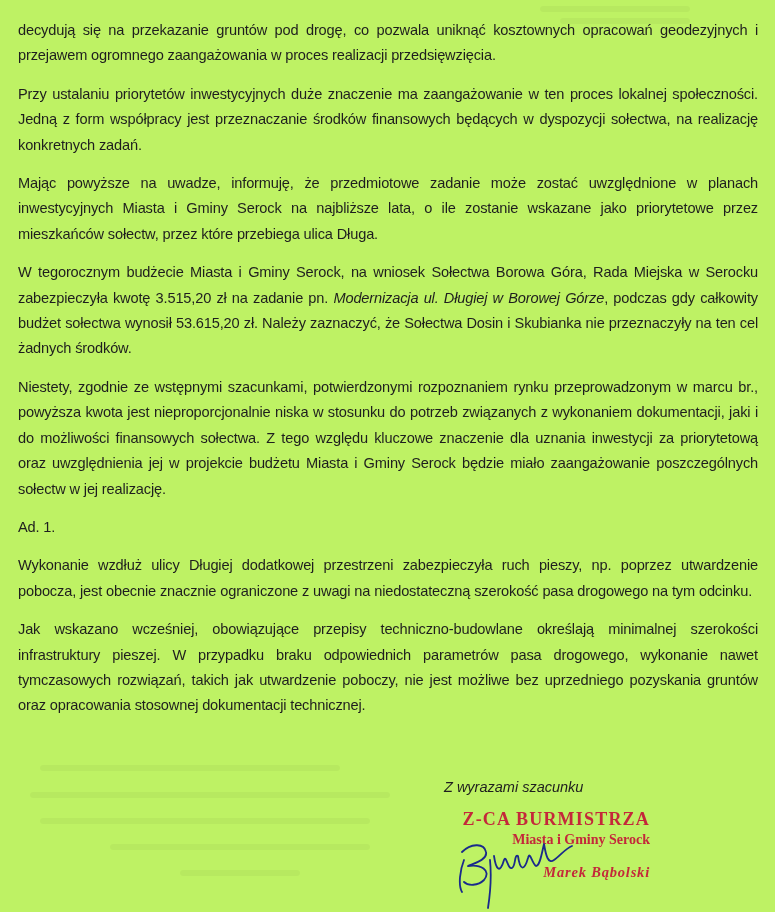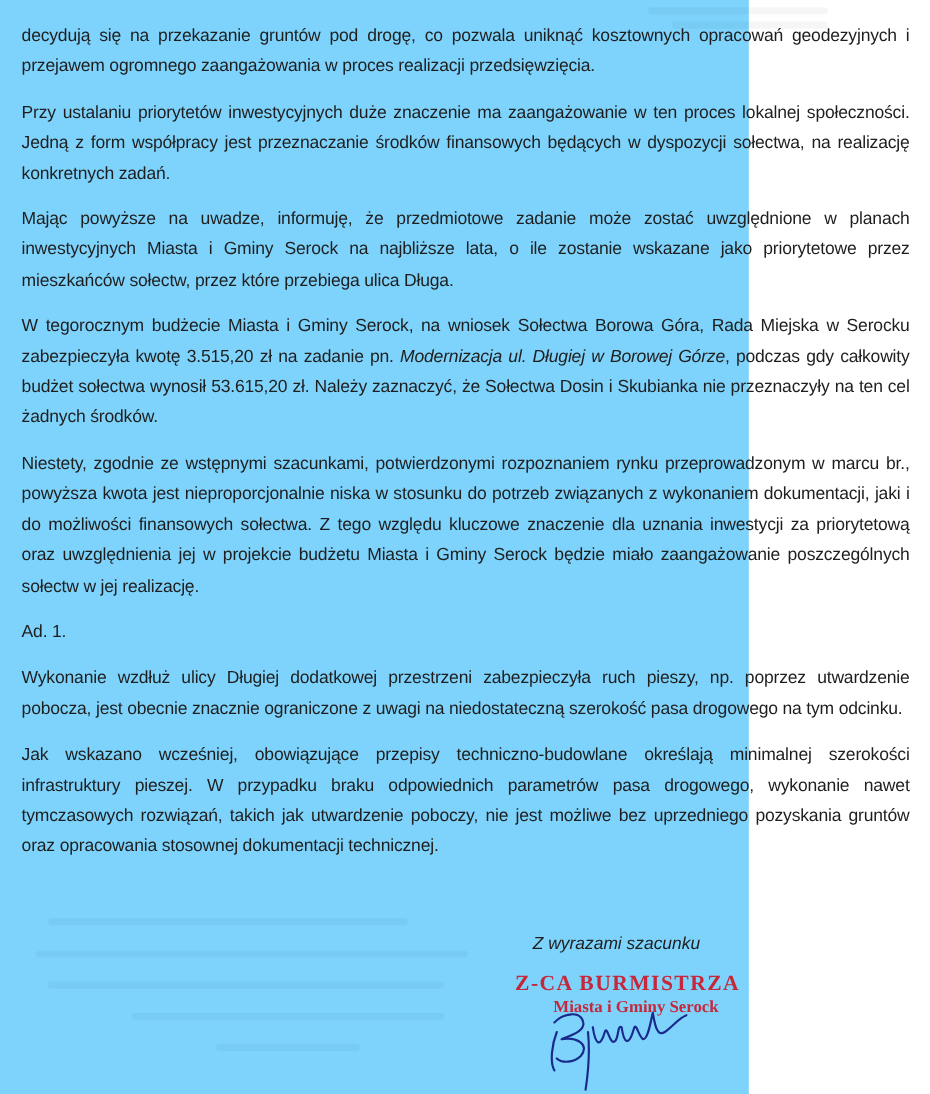--- a/index.html
+++ b/index.html
@@ -1,38 +1,38 @@
 <!DOCTYPE html>
 <html><head>
 <meta charset="utf-8">
 <style>
   html, body { margin: 0; padding: 0; background: #ffffff; }
   body { width: 775px; height: 912px; position: relative; overflow: hidden; }
   .page {
-    position: absolute; left: 0; top: 0; width: 624px; height: 912px;
-    background: #7dd3fc;
+    position: absolute; left: 0; top: 0; width: 775px; height: 912px;
+    background: #bef264;
   }
   .body-text {
     position: absolute; left: 18px; width: 740px; top: 18px;
     font-family: "Liberation Sans", sans-serif;
     font-size: 14.6px; line-height: 25.4px; color: #1e1e1e;
     text-align: justify; letter-spacing: -0.15px;
   }
   .body-text p { margin: 0 0 13px 0; }
   .body-text p.heading { margin-bottom: 13px; }
   .body-text em { font-style: italic; }
   .closing {
     position: absolute; left: 444px; top: 779px; width: 200px;
     font-family: Liberation Sans, sans-serif; font-style: italic;
     font-size: 14.5px; color: #1e1e1e;
   }
   .stamp {
-    position: absolute; left: 408px; top: 808px; width: 230px;
+    position: absolute; left: 420px; top: 808px; width: 230px;
     font-family: "Liberation Serif", serif; font-weight: bold;
-    color: #c4283a; text-align: center;
+    color: #c4283a; text-align: right;
   }
   .stamp .title { font-size: 18px; letter-spacing: 1.2px; line-height: 22px; }
   .stamp .office { font-size: 14px; line-height: 20px; margin-left: 14px; }
   .stamp .name { font-size: 14.5px; font-style: italic; line-height: 20px; margin-top: 12px; margin-left: 10px; letter-spacing: 0.8px; }
   .signature { position: absolute; left: 450px; top: 830px; width: 130px; height: 80px; }
   .bleed { position: absolute; background: rgba(0,0,0,0.035); height: 6px; border-radius: 3px; }
 </style>
 </head>
 <body>
 
@@ -55,18 +55,19 @@
     <p class="heading">Ad. 1.</p>
     <p>Wykonanie wzdłuż ulicy Długiej dodatkowej przestrzeni zabezpieczyła ruch pieszy, np. poprzez utwardzenie pobocza, jest obecnie znacznie ograniczone z uwagi na niedostateczną szerokość pasa drogowego na tym odcinku.</p>
     <p>Jak wskazano wcześniej, obowiązujące przepisy techniczno-budowlane określają minimalnej szerokości infrastruktury pieszej. W przypadku braku odpowiednich parametrów pasa drogowego, wykonanie nawet tymczasowych rozwiązań, takich jak utwardzenie poboczy, nie jest możliwe bez uprzedniego pozyskania gruntów oraz opracowania stosownej dokumentacji technicznej.</p>
   </div>
 
   <div class="closing">Z wyrazami szacunku</div>
 
   <div class="stamp">
     <div class="title">Z-CA BURMISTRZA</div>
     <div class="office">Miasta i Gminy Serock</div>
+    <div class="name">Marek Bąbolski</div>
   </div>
 
   <svg class="signature" viewBox="0 0 130 80">
     <path d="M14 30 C 10 40, 8 55, 12 62 M 12 22 C 20 14, 34 12, 36 22 C 38 30, 22 34, 18 36 C 30 34, 42 40, 34 50 C 28 56, 18 56, 14 52 M 40 30 C 42 50, 40 65, 38 78 M 44 26 C 46 40, 50 44, 54 30 C 56 24, 58 40, 62 38 C 66 36, 64 24, 68 26 C 70 40, 74 42, 78 28 C 80 20, 82 34, 86 36 C 90 36, 92 22, 94 14 C 96 26, 98 34, 104 30 C 110 26, 116 18, 122 16" fill="none" stroke="#1a2a8c" stroke-width="1.8" stroke-linecap="round" stroke-linejoin="round"></path>
   </svg>
 </div>
 
 </body></html>

